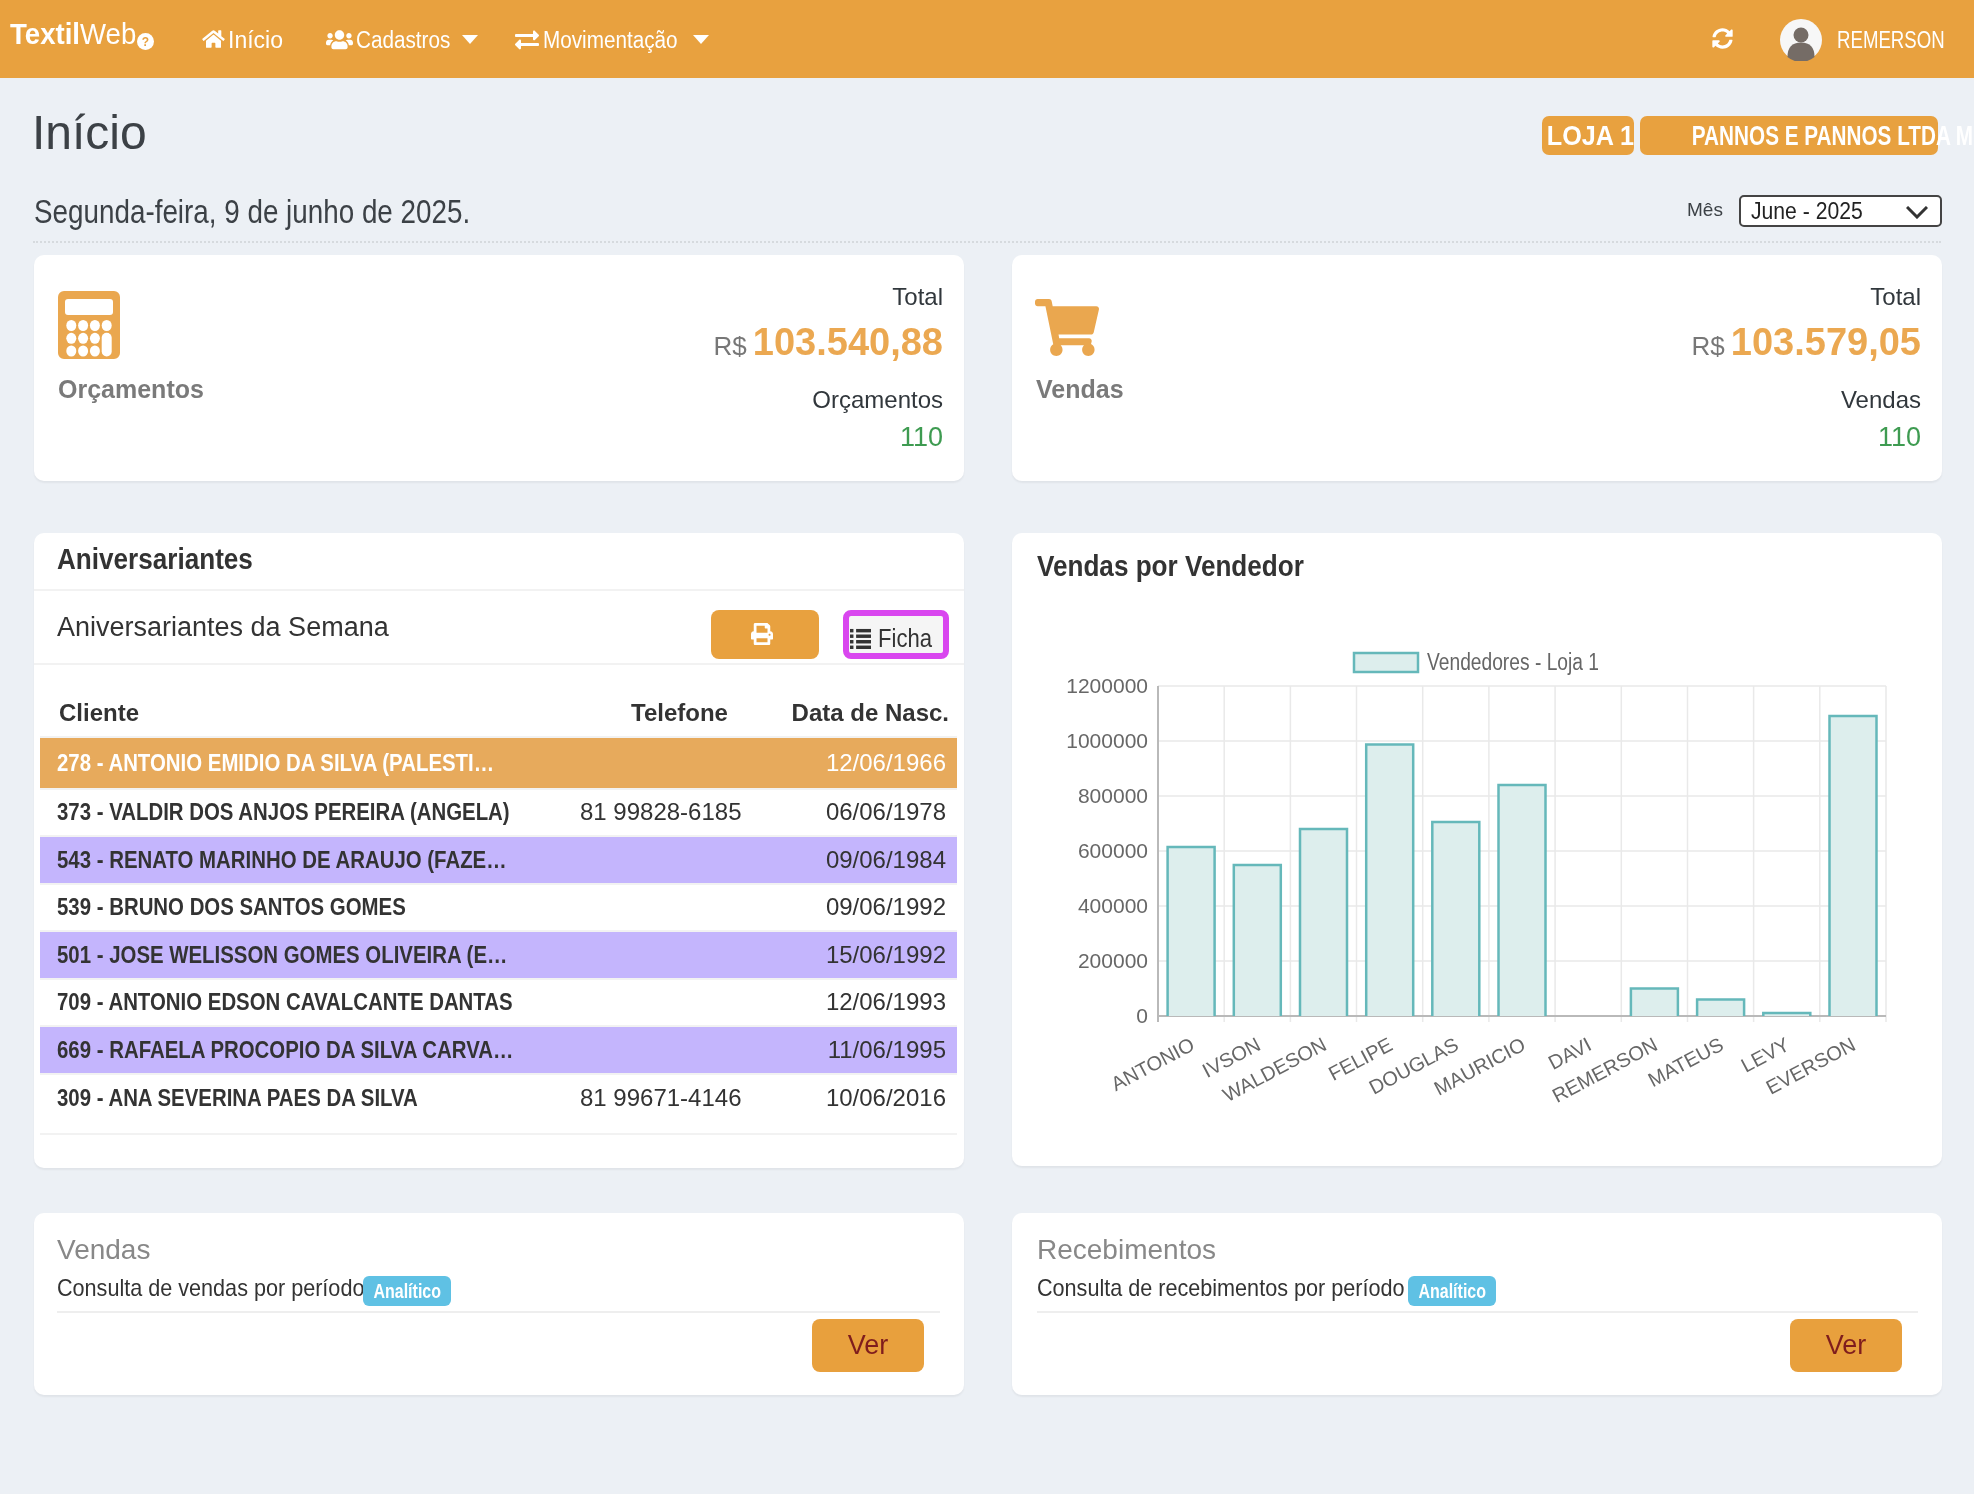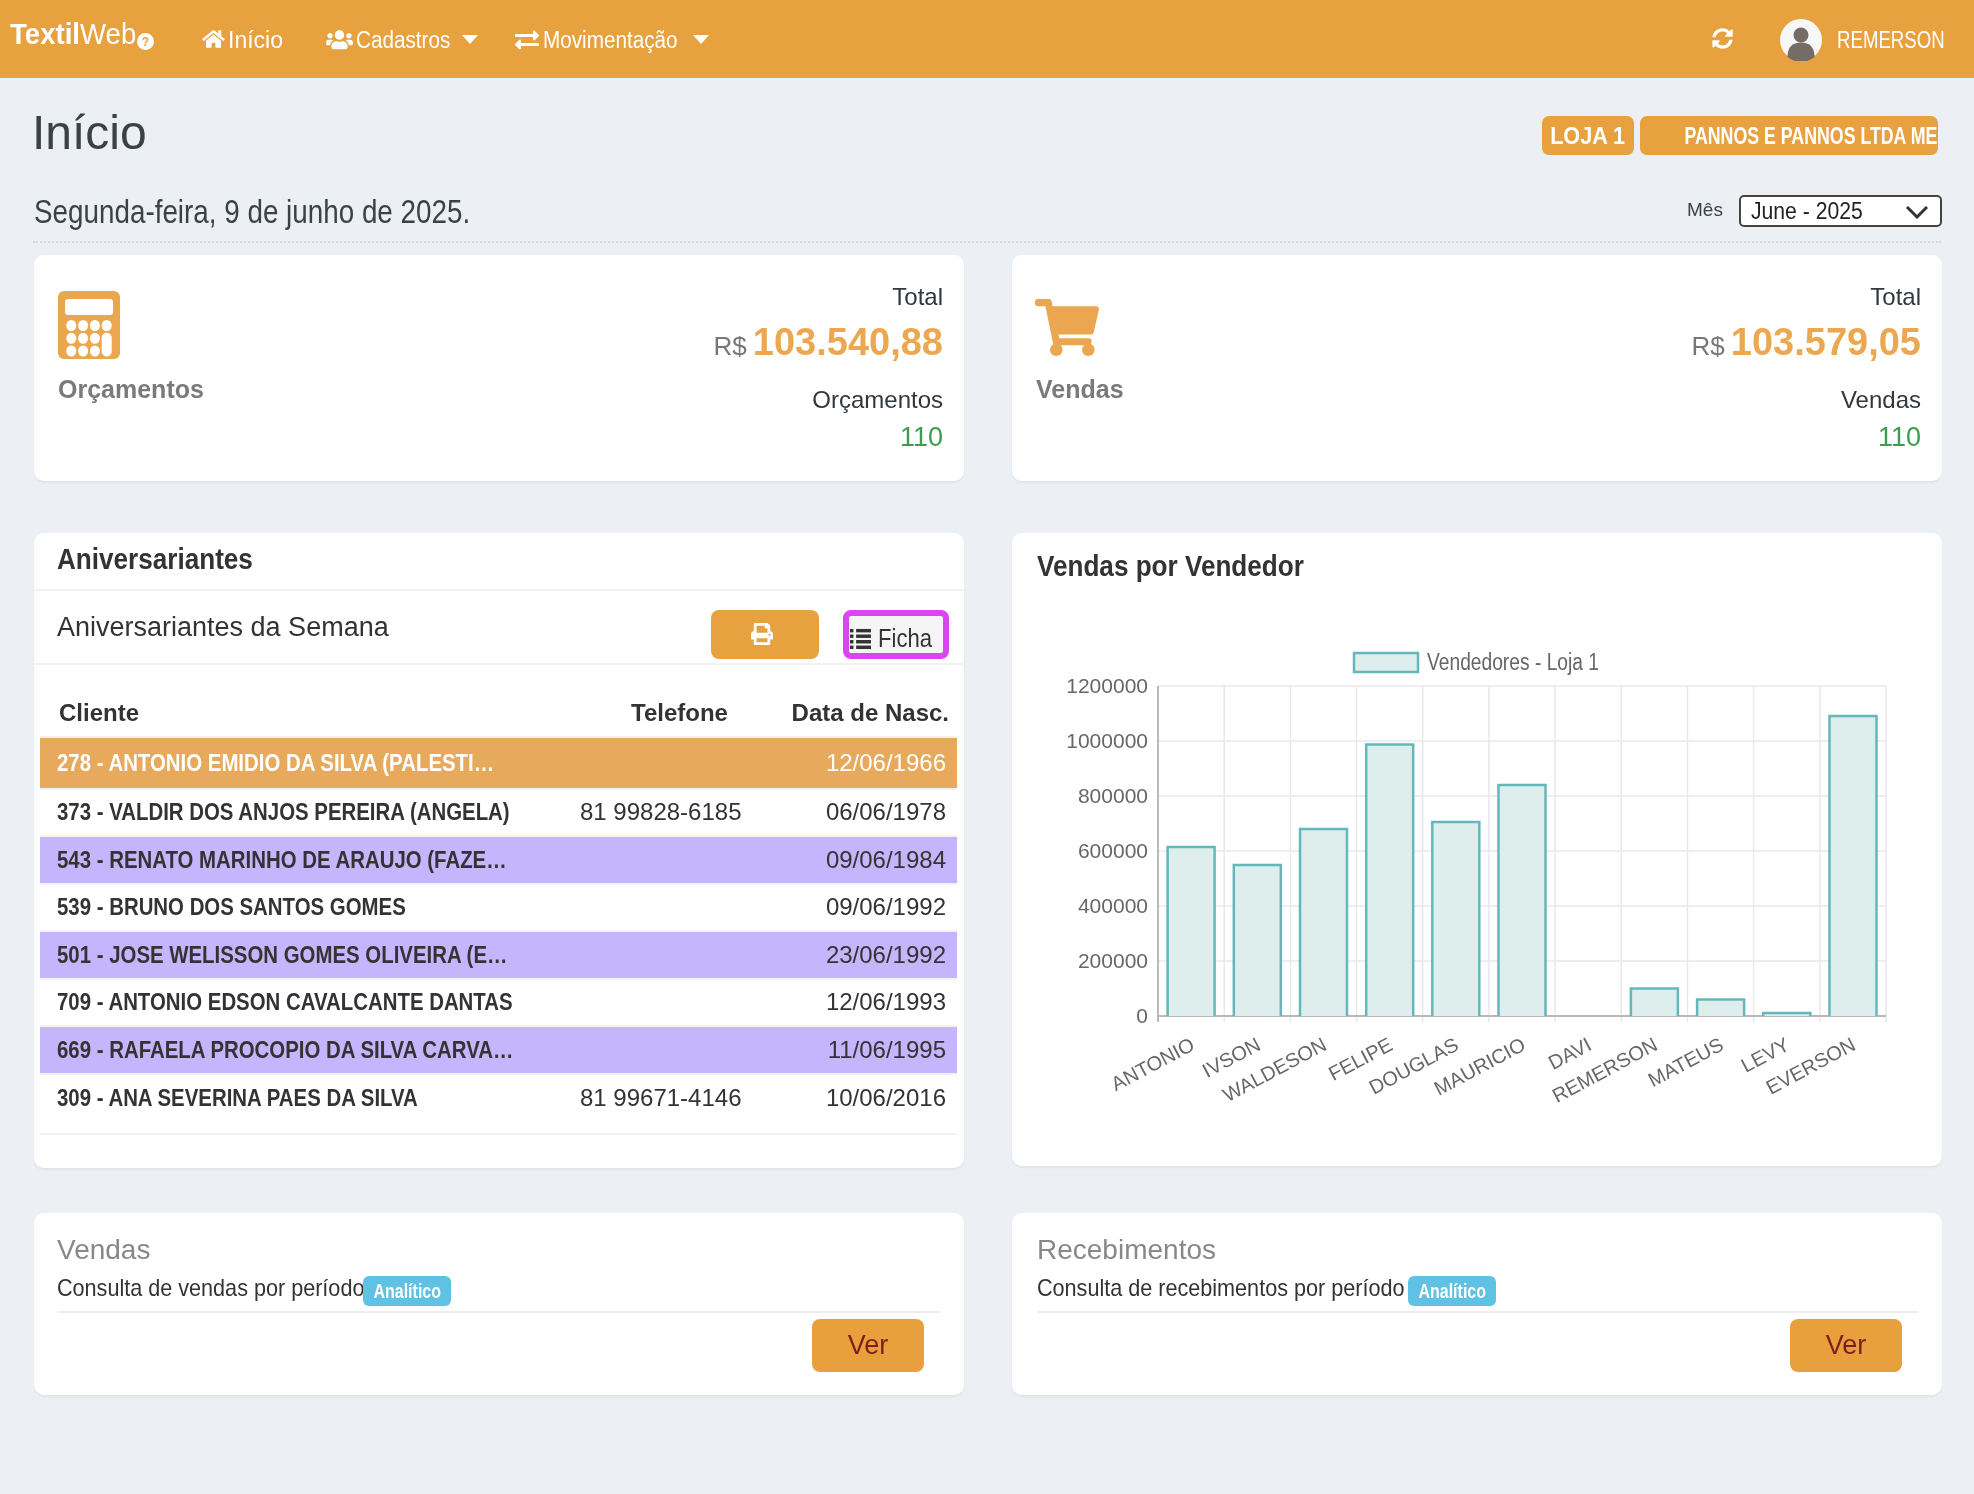--- a/index.html
+++ b/index.html
@@ -9,21 +9,21 @@
 
 
 .navbar { position:absolute; left:0; top:0; width:1974px; height:78px; background:#e8a13f; }
 .logo { position:absolute; left:10px; top:17px; font-size:30px; color:#fff; font-weight:400; }
 .logo b { font-weight:700; }
 .navtxt { position:absolute; top:27px; color:#fff; font-size:23px; white-space:nowrap; }
 .caret { position:absolute; display:inline-block; width:0; height:0; border-left:8px solid transparent; border-right:8px solid transparent; border-top:9px solid #fff; vertical-align:3px; margin-left:10px; }
 
 
 h1.page { position:absolute; left:32px; top:105px; font-size:48px; font-weight:400; color:#3c4146; }
-.hbtn { position:absolute; top:116px; height:39px; background:#e8a13f; color:#fff; font-weight:700; font-size:24px; text-align:center; line-height:40px; border-radius:7px; }
+.hbtn { position:absolute; top:116px; height:39px; background:#e8a13f; color:#fff; font-weight:700; font-size:28px; text-align:center; line-height:40px; border-radius:7px; }
 .dateline { position:absolute; left:34px; top:193px; font-size:33px; color:#3c4146; transform:scaleX(0.843); transform-origin:0 50%; white-space:nowrap; }
 .meslabel { position:absolute; left:1687px; top:199px; font-size:19px; color:#3c4146; }
 .select { position:absolute; left:1739px; top:195px; width:203px; height:32px; background:#fff; border:2px solid #444; border-radius:5px; font-size:23px; color:#222; line-height:28px; padding-left:10px; }
 .select svg { position:absolute; right:12px; top:9px; }
 .dotline { position:absolute; left:33px; top:241px; width:1908px; border-top:2px dotted #d6dade; }
 
 
 .card { position:absolute; background:#fff; border-radius:10px; box-shadow:0 2px 2px rgba(0,0,0,0.05); }
 .sumlabel { position:absolute; left:24px; top:375px; font-size:25px; font-weight:700; color:#7a7a7a; }
 .rr { position:absolute; right:24px; text-align:right; }
@@ -190,21 +190,21 @@
           <td class="c3">09/06/1984</td>
         </tr>
     <tr>
           <td class="c1"><span class="nm">539 - BRUNO DOS SANTOS GOMES</span></td>
           <td class="c2"></td>
           <td class="c3">09/06/1992</td>
         </tr>
     <tr class="alt">
           <td class="c1"><span class="nm">501 - JOSE WELISSON GOMES OLIVEIRA (E…</span></td>
           <td class="c2"></td>
-          <td class="c3">23/06/1992</td>
+          <td class="c3">15/06/1992</td>
         </tr>
     <tr>
           <td class="c1"><span class="nm">709 - ANTONIO EDSON CAVALCANTE DANTAS</span></td>
           <td class="c2"></td>
           <td class="c3">12/06/1993</td>
         </tr>
     <tr class="alt">
           <td class="c1"><span class="nm">669 - RAFAELA PROCOPIO DA SILVA CARVA…</span></td>
           <td class="c2"></td>
           <td class="c3">11/06/1995</td>

